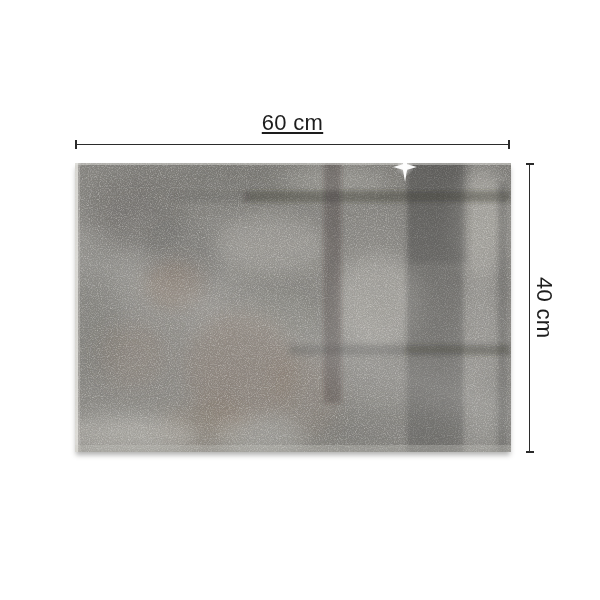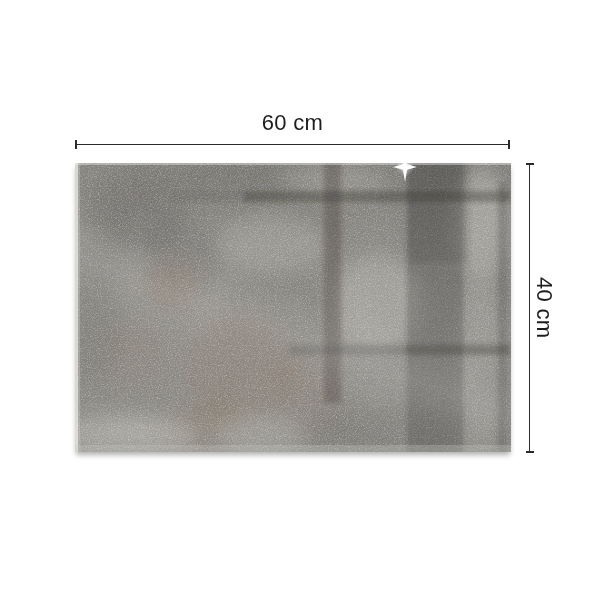--- a/index.html
+++ b/index.html
@@ -17,21 +17,21 @@
 
   
   .line-h{position:absolute;left:76px;top:144px;width:433px;height:1px;background:var(--line,#2b2b2b);}
   .line-v{position:absolute;left:529px;top:164px;width:1px;height:288px;background:var(--line,#2b2b2b);}
   .cap{position:absolute;background:var(--line,#2b2b2b);}
   .cap-l{left:-1px;top:-4px;width:2px;height:9px;}
   .cap-r{right:-1px;top:-4px;width:2px;height:9px;}
   .cap-t{top:-1px;left:-3px;width:8px;height:2px;}
   .cap-b{bottom:-1px;left:-3px;width:8px;height:2px;}
   .dim-label-h{position:absolute;left:76px;top:110px;width:433px;text-align:center;
-               font-size:22px;line-height:26px;color:var(--label,#1d1d1d);letter-spacing:.3px;}
+               font-size:22px;line-height:26px;color:var(--label,#1d1d1d);letter-spacing:.3px;text-decoration:underline;}
   .dim-label-v{position:absolute;left:531px;top:164px;height:288px;writing-mode:vertical-rl;
                text-align:center;font-size:22px;color:var(--label,#1d1d1d);letter-spacing:.3px;white-space:nowrap;}
 </style>
 </head>
 <body>
 
 <div class="stage">
 
   <div class="dim-label-h">60 cm</div>
   <div class="line-h">

